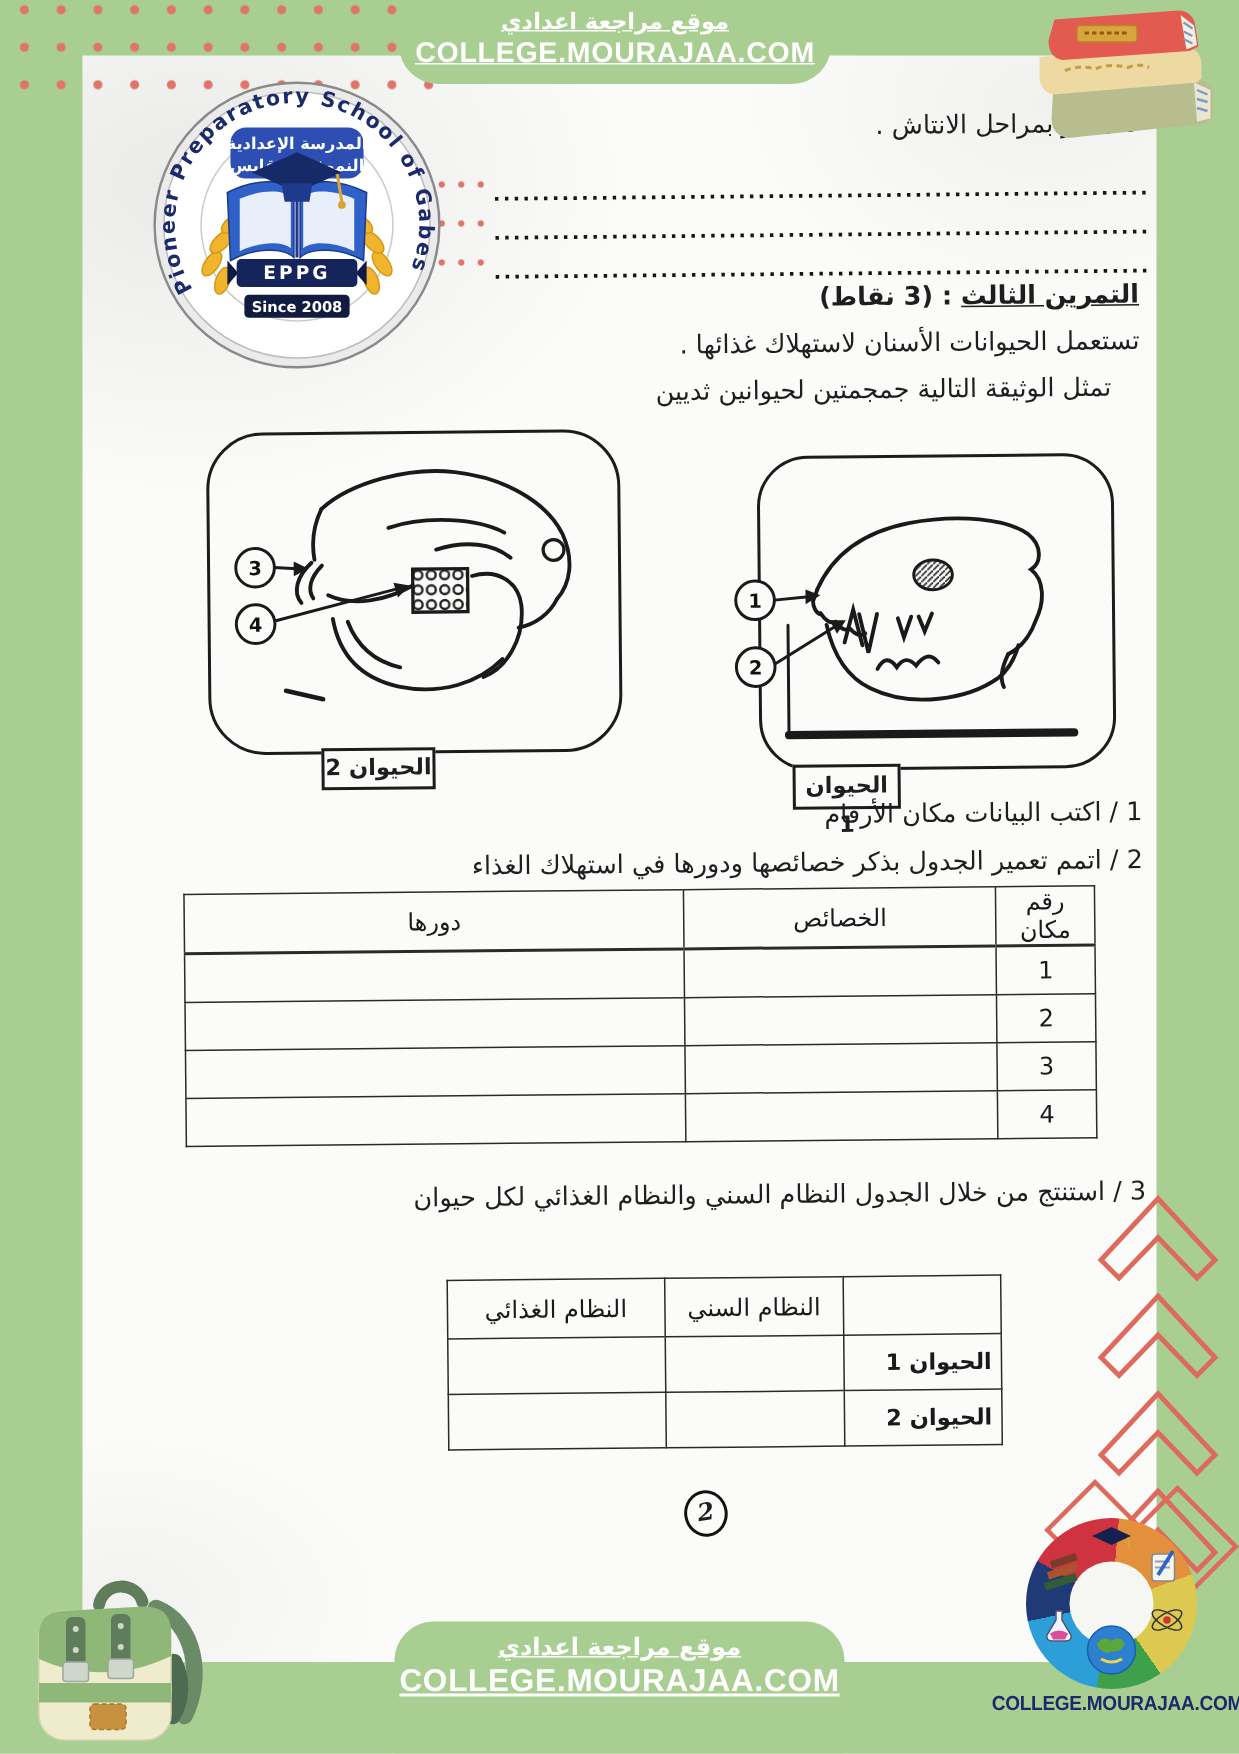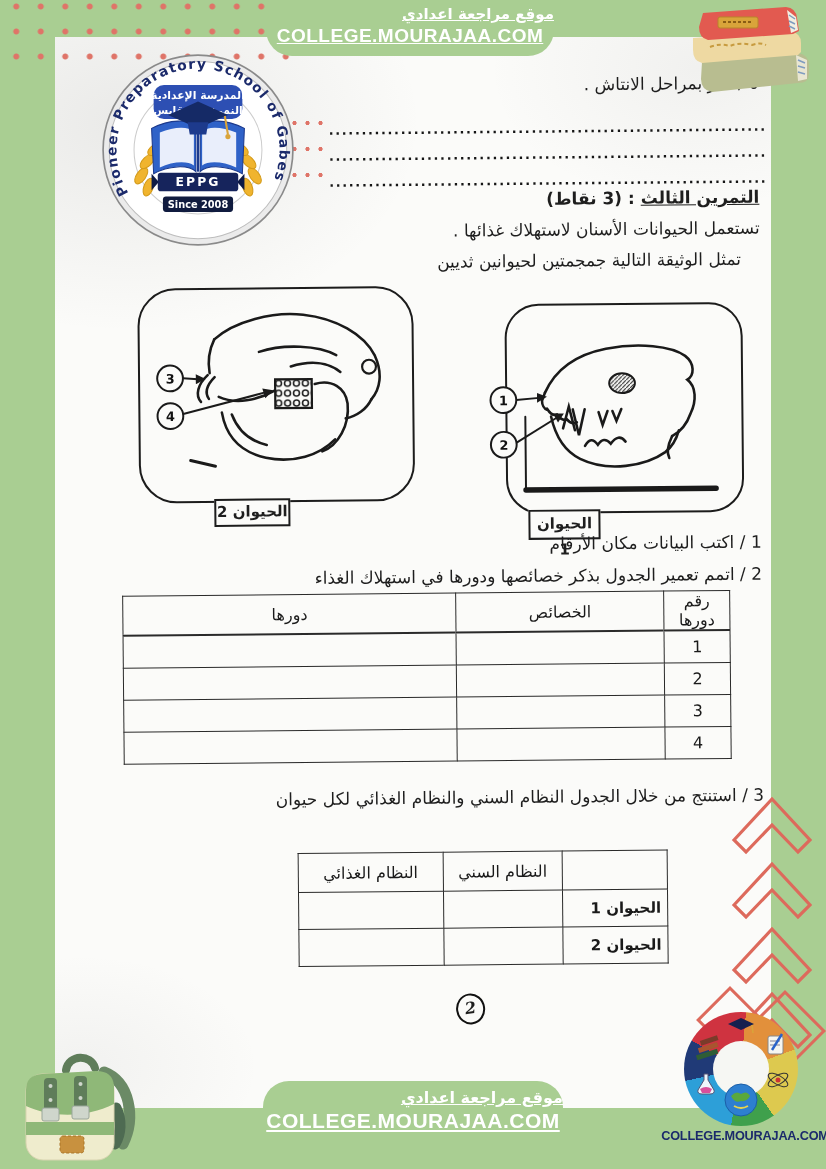--- a/index.html
+++ b/index.html
@@ -21,21 +21,21 @@
   .band-top{position:absolute;left:0;top:0;width:826px;height:37px;background:#a9ce92;}
   .band-bottom{position:absolute;left:0;top:1108px;width:826px;height:61px;background:#a9ce92;}
   .pill-top{
     position:absolute;left:266px;top:0;width:288px;height:56px;background:#a9ce92;
     border-radius:0 0 26px 26px;text-align:center;z-index:6;
   }
   .pill-bottom{
     position:absolute;left:263px;top:1081px;width:300px;height:88px;background:#a9ce92;
     border-radius:26px 26px 0 0;text-align:center;z-index:6;
   }
-  .site-ar{color:#fff;font-weight:bold;font-size:15px;text-decoration:underline;margin-top:5px;text-align:right;}
+  .site-ar{color:#fff;font-weight:bold;font-size:15px;text-decoration:underline;margin-top:5px;}
   .site-domain{color:#fff;font-weight:bold;font-size:19px;letter-spacing:.5px;
     font-family:"Liberation Sans",sans-serif;text-decoration:underline;margin-top:2px;}
   .pill-bottom .site-ar{font-size:16px;margin-top:7px;}
   .pill-bottom .site-domain{font-size:21px;}
   
   .dots-grid{
     position:absolute;left:4px;top:-6px;width:302px;height:72px;z-index:5;
     background-image:radial-gradient(circle,#df7468 2.6px,transparent 3.4px);
     background-size:24.5px 25px;
   }
@@ -286,21 +286,21 @@
   <div class="qline ar" style="top:567px;right:64px;">2 / اتمم تعمير الجدول بذكر خصائصها ودورها في استهلاك الغذاء</div>
 
   <table class="t1">
     <colgroup>
         <col style="width:66px">
         <col style="width:208px">
         <col style="width:334px">
       </colgroup>
     <thead>
       <tr>
-        <th>رقم دورها</th>
+        <th>رقم مكان</th>
         <th>الخصائص</th>
         <th>دورها</th>
       </tr>
     </thead>
     <tbody>
       <tr>
         <td>1</td>
         <td></td>
         <td></td>
       </tr>

